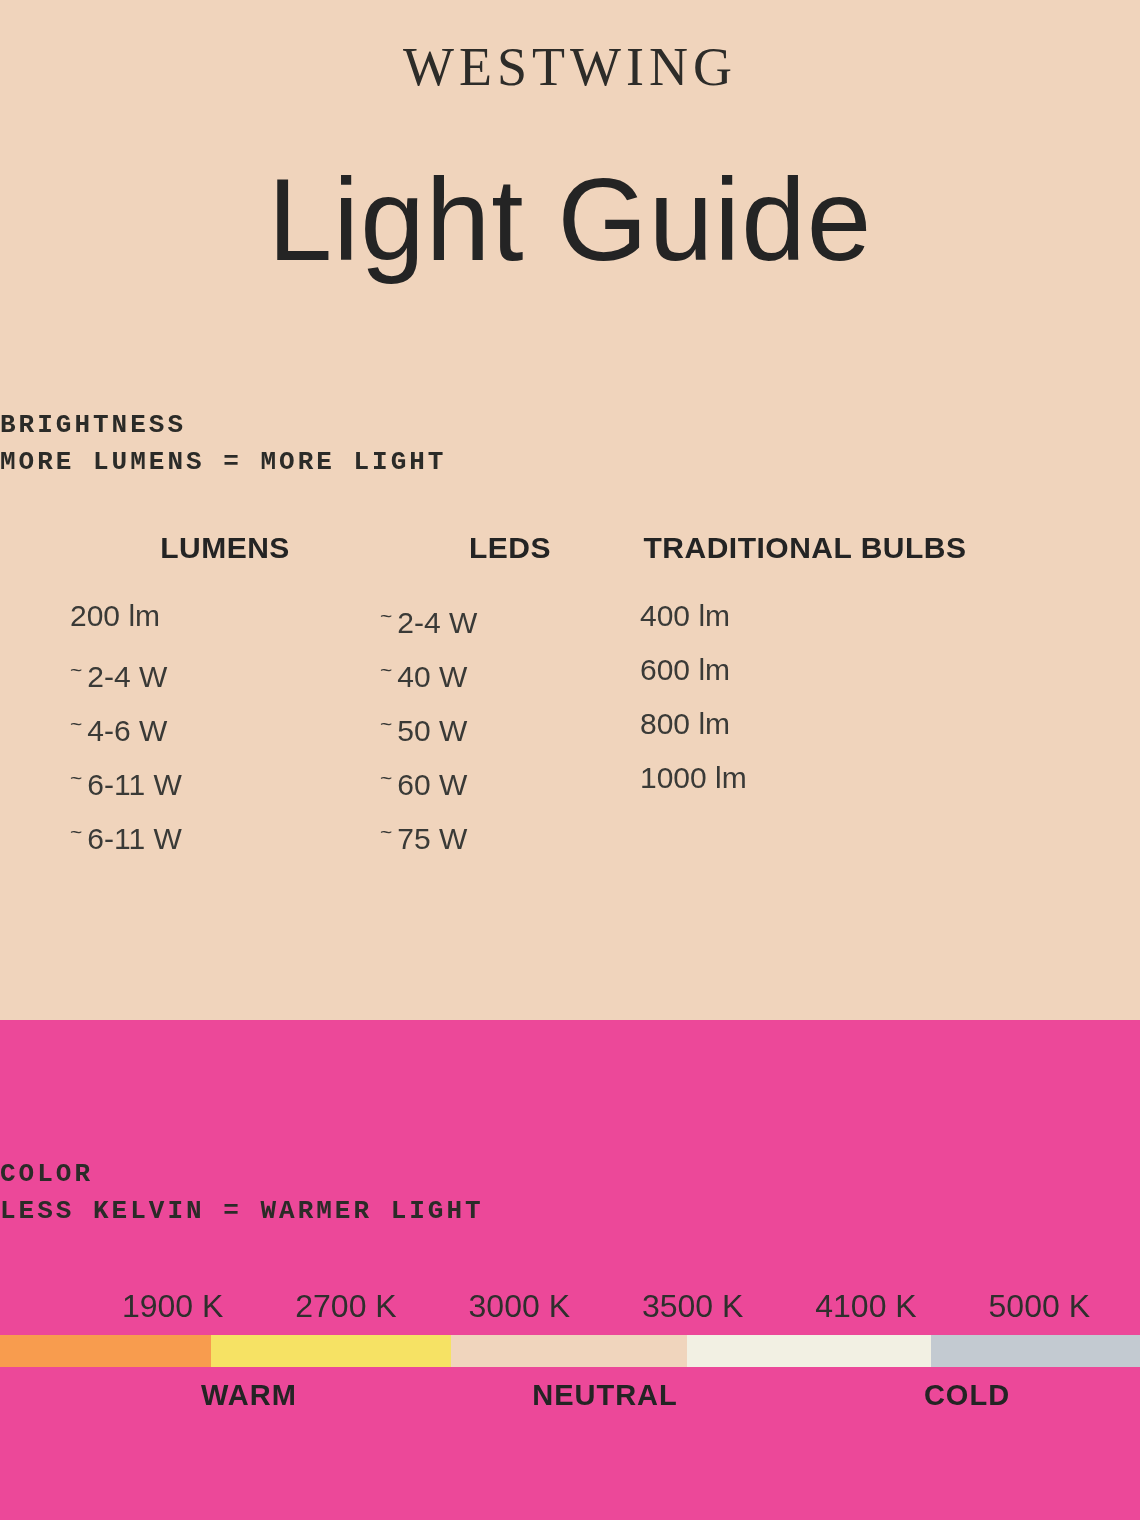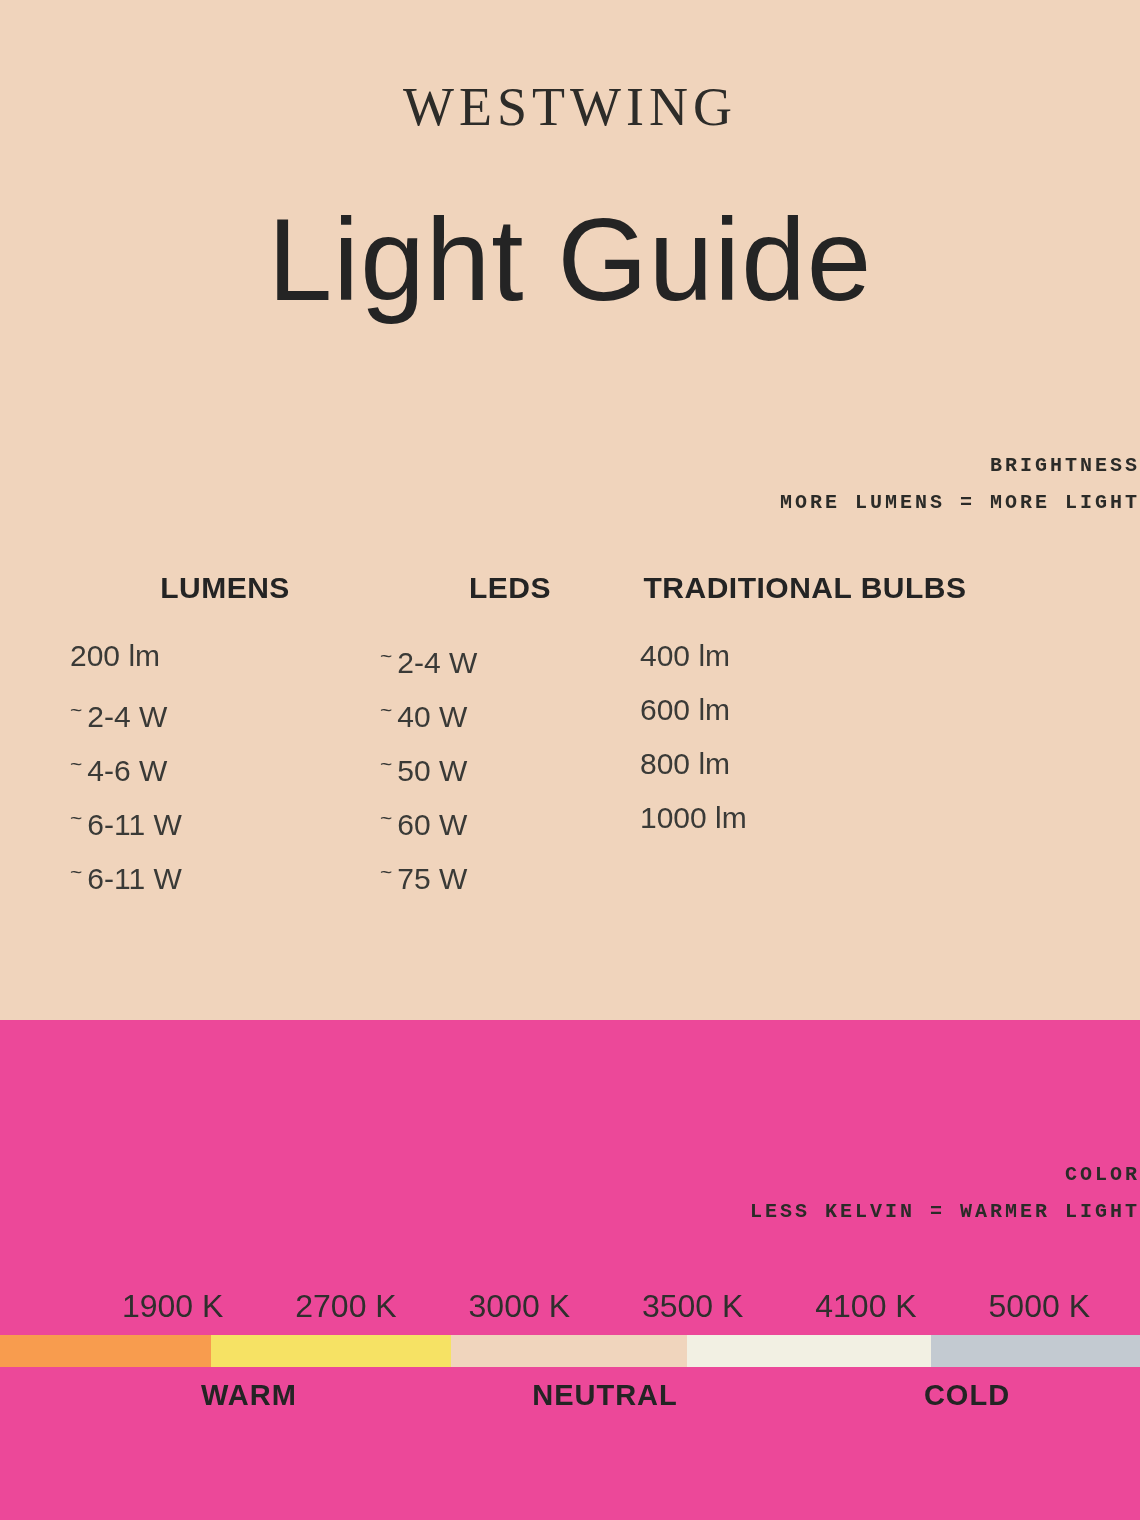--- a/index.html
+++ b/index.html
@@ -6,34 +6,34 @@
   body {
     width:1140px; height:1520px;
     font-family:"Liberation Sans", sans-serif;
     -webkit-font-smoothing:antialiased;
   }
   .page { width:1140px; height:1520px; position:relative; overflow:hidden; }
 
   
   .top-section { height:1020px; }
   .brand {
-    padding-top:76px; text-align:center;
+    padding-top:36px; text-align:center;
     font-family:"Liberation Serif", serif;
     font-size:54px; font-weight:500; letter-spacing:5px;
     color:#2d2c29;
   }
   .page-title {
     margin-top:56px; text-align:center;
     font-size:116px; font-weight:500; letter-spacing:1px;
     color:#242424; line-height:1.15;
   }
   .mono {
     font-family:"Liberation Mono", "DejaVu Sans Mono", monospace;
-    font-size:20px; letter-spacing:3px; line-height:37px;
-    color:#2b2b28; text-align:right; font-weight:700;
+    font-size:26px; letter-spacing:3px; line-height:37px;
+    color:#2b2b28; text-align:left; font-weight:700;
   }
   .brightness-head { margin-top:120px; }
 
   .lumens-table {
     margin:50px 0 2px 70px; width:900px;
     display:grid; grid-template-columns:310px 260px 330px;
   }
   .lumens-table .th {
     height:58px; font-size:30px; font-weight:700; letter-spacing:0.5px;
     color:#242424; text-align:center;

